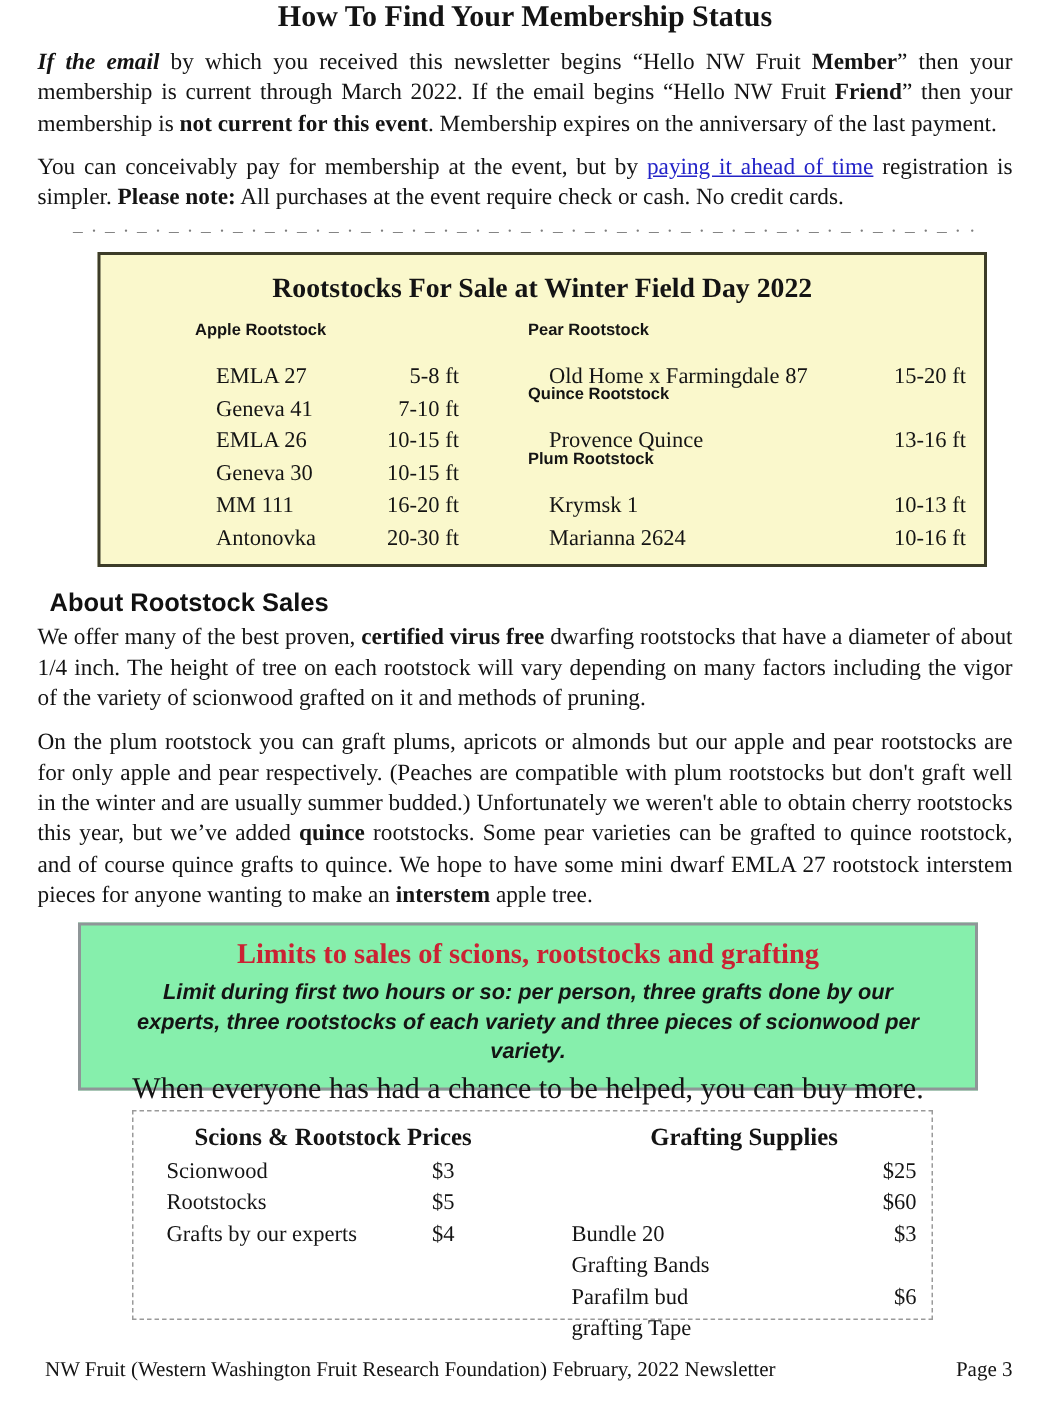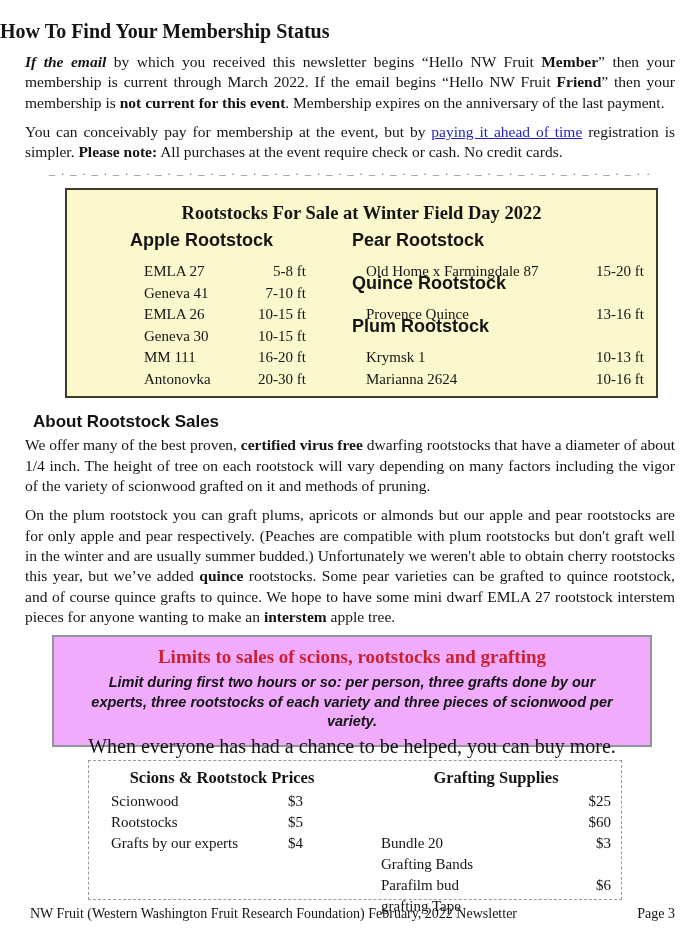--- a/index.html
+++ b/index.html
@@ -2,21 +2,21 @@
 <html><head>
 <meta charset="utf-8">
 <style>
   * { margin:0; padding:0; box-sizing:border-box; }
   html,body { background:#ffffff; }
   .page {
     position:relative; width:700px; height:949px; background:#ffffff;
     font-family:"Liberation Serif", serif; color:#141414; overflow:hidden;
   }
   .page-title {
-    margin-top:20px; text-align:left; font-weight:bold; font-size:20px;
+    text-align:center; font-weight:bold; font-size:20px;
     font-family:"Liberation Serif", serif;
   }
   .para {
     margin:9px 25px 0 25px; font-size:15.5px; line-height:20.3px;
     text-align:justify;
   }
   .para .bi { font-weight:bold; font-style:italic; }
   .para b { font-weight:bold; }
   a.inline-link { color:#2323c8; text-decoration:underline; cursor:pointer; }
   .dash-divider {
@@ -30,35 +30,35 @@
   }
   .ybox-title {
     text-align:center; font-weight:bold; font-size:18.5px;
     font-family:"Liberation Serif", serif;
   }
   .ybox-cols { display:flex; padding-left:63px; margin-top:5px; gap:46px; }
   .ycol-left { width:176px; }
   .ycol-right { width:292px; }
   .yrow { height:21.5px; display:flex; align-items:center; }
   .yhead {
-    font-family:"Liberation Sans", sans-serif; font-weight:bold; font-size:18px;
+    font-family:"Liberation Sans", sans-serif; font-weight:bold; font-size:11px;
   }
   .yitem { padding-left:14px; width:100%; display:flex; font-size:15px;margin-top:20px; }
   .yitem .nm { flex:1; }
   .yitem .sz { text-align:right; white-space:nowrap; }
   .ycol-left .yitem .sz { width:64px; }
   
   .about-heading {
     margin:14px 0 2px 33px; font-family:"Liberation Sans", sans-serif;
     font-weight:bold; font-size:17px; color:#111;
   }
   
   .blue-box {
     margin:8px 0 0 52px; width:600px; height:112px;
-    background:#f0abfc; border:2px solid #8f9698; text-align:center;
+    background:#86efac; border:2px solid #8f9698; text-align:center;
     padding-top:9px;
   }
   .bbox-title {
     color:#cb2233; font-weight:bold; font-size:19px;
     font-family:"Liberation Serif", serif;
   }
   .bbox-limit {
     margin:5px 26px 0 26px; font-family:"Liberation Sans", sans-serif;
     font-weight:bold; font-style:italic; font-size:14.5px; line-height:19.5px;
   }

